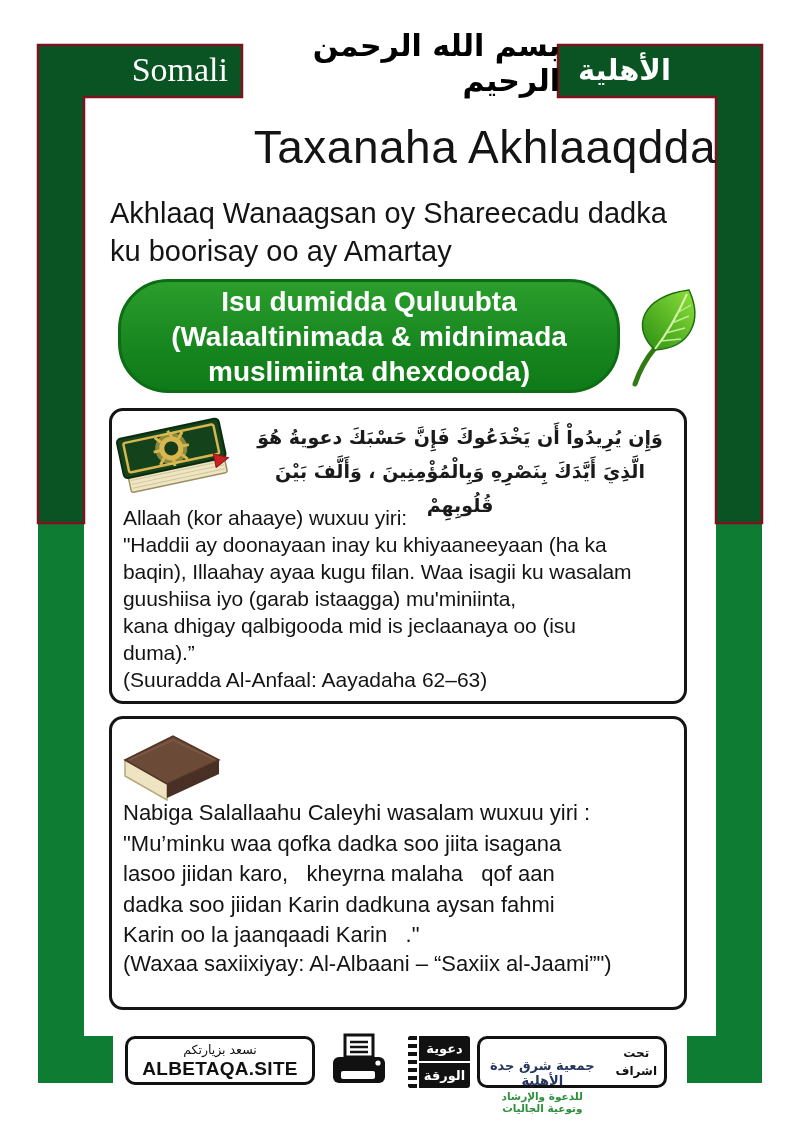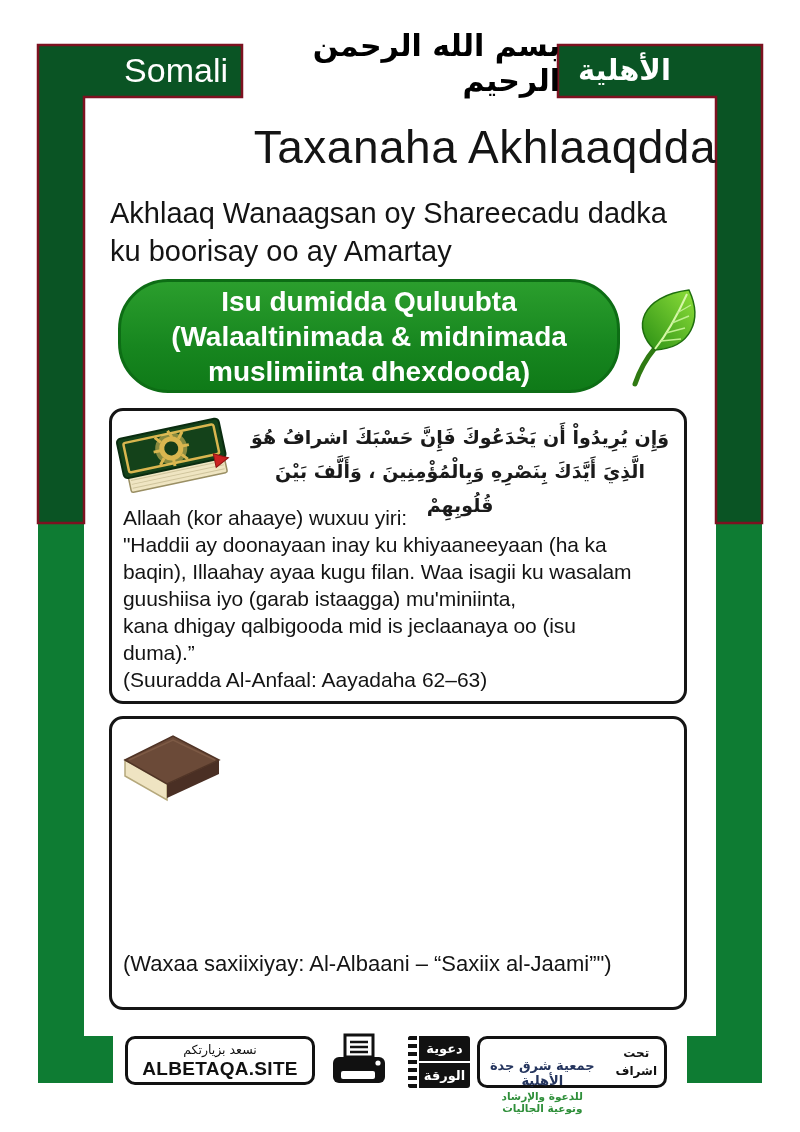--- a/index.html
+++ b/index.html
@@ -5,21 +5,21 @@
   html,body{margin:0;padding:0;background:#ffffff;}
   .poster{
     position:relative;width:800px;height:1132px;background:#ffffff;
     overflow:hidden;font-family:"Liberation Sans",sans-serif;color:#141414;
   }
   .abs{position:absolute;}
   svg{display:block;}
 
   
   .lang-en{left:38px;top:45px;width:204px;height:52px;line-height:50px;
-    text-align:right;padding-right:14px;box-sizing:border-box;color:#fff;font-size:34px;}
+    text-align:right;padding-right:14px;box-sizing:border-box;color:#fff;font-size:34px;font-family:Liberation Serif, serif;}
   .lang-ar{left:558px;top:45px;width:204px;height:52px;line-height:50px;
     text-align:left;padding-left:20px;box-sizing:border-box;color:#fff;font-size:29px;
     font-weight:700;font-family:"DejaVu Sans",sans-serif;direction:rtl;}
   .bismillah{left:240px;top:16px;width:320px;height:94px;display:flex;align-items:center;
     justify-content:center;font-family:"DejaVu Sans",sans-serif;font-size:30px;font-weight:600;
     direction:rtl;color:#000;}
   .title{left:84px;top:120px;width:632px;text-align:right;font-size:46px;font-weight:400;
     letter-spacing:.5px;color:#141414;}
   .subtitle{left:110px;top:194px;width:585px;font-size:29px;line-height:38px;
     white-space:pre-wrap;color:#141414;}
@@ -114,36 +114,41 @@
       <path d="M14,57 H108 M14,61 H108 M14,65 H108" stroke="#cfc49c" stroke-width="1"></path>
       <rect x="8" y="14" width="104" height="40" rx="4" fill="#14421a" stroke="#0a2c10" stroke-width="2"></rect>
       <rect x="14" y="19" width="92" height="30" rx="2" fill="none" stroke="#d9b64f" stroke-width="2.5"></rect>
       <circle cx="60" cy="34" r="16" fill="#e8c75e" opacity="0.55"></circle>
       <circle cx="60" cy="34" r="12" fill="#d9b64f"></circle>
       <circle cx="60" cy="34" r="7" fill="#143c18"></circle>
       <path d="M60,16 l3,7 M74,20 l-5,6 M78,34 l-8,0 M74,48 l-5,-6 M60,52 l0,-7 M46,48 l5,-6 M42,34 l8,0 M46,20 l5,6" stroke="#d9b64f" stroke-width="3"></path>
       <polygon points="100,48 114,55 100,62" fill="#cc2222" stroke="#8e1414" stroke-width="1"></polygon>
     </g>
   </svg>
-  <div class="abs arabic-verse">وَإِن يُرِيدُواْ أَن يَخْدَعُوكَ فَإِنَّ حَسْبَكَ اشرافُ هُوَ الَّذِيَ أَيَّدَكَ بِنَصْرِهِ وَبِالْمُؤْمِنِينَ ، وَأَلَّفَ بَيْنَ قُلُوبِهِمْ</div>
+  <div class="abs arabic-verse">وَإِن يُرِيدُواْ أَن يَخْدَعُوكَ فَإِنَّ حَسْبَكَ دعويةُ هُوَ الَّذِيَ أَيَّدَكَ بِنَصْرِهِ وَبِالْمُؤْمِنِينَ ، وَأَلَّفَ بَيْنَ قُلُوبِهِمْ</div>
   <div class="abs somali-text">Allaah (kor ahaaye) wuxuu yiri:
 "Haddii ay doonayaan inay ku khiyaaneeyaan (ha ka
 baqin), Illaahay ayaa kugu filan. Waa isagii ku wasalam
 guushiisa iyo (garab istaagga) mu'miniinta,
 kana dhigay qalbigooda mid is jeclaanaya oo (isu
 duma).”</div>
   <div class="abs verse-source">(Suuradda Al-Anfaal: Aayadaha 62–63)</div>
 
   <section class="abs card card2"></section>
   <svg class="abs hadith-book" width="110" height="80" viewBox="0 0 110 80">
     <polygon points="8,36 8,52 50,76 50,60" fill="#efe4c2" stroke="#b5a87c" stroke-width="1.5"></polygon>
     <polygon points="50,60 102,36 102,50 50,74" fill="#4a2f24"></polygon>
     <polygon points="8,36 56,12 102,36 50,60" fill="#6b4a38" stroke="#503426" stroke-width="1.5"></polygon>
     <path d="M12,36 L56,16 L98,36" stroke="#7d5a45" stroke-width="1.5" fill="none"></path>
   </svg>
+  <div class="abs hadith-text">Nabiga Salallaahu Caleyhi wasalam wuxuu yiri :
+"Mu’minku waa qofka dadka soo jiita isagana
+lasoo jiidan karo,   kheyrna malaha   qof aan
+dadka soo jiidan Karin dadkuna aysan fahmi
+Karin oo la jaanqaadi Karin   ."</div>
   <div class="abs hadith-source">(Waxaa saxiixiyay: Al-Albaani – “Saxiix al-Jaami”")</div>
 
   <div class="abs site-badge">
     <div class="visit-ar">نسعد بزيارتكم</div>
     <div class="site-name">ALBETAQA.SITE</div>
   </div>
 
   <svg class="abs printer" width="62" height="58" viewBox="0 0 62 58">
     <rect x="17" y="3" width="28" height="22" fill="#fff" stroke="#111" stroke-width="3"></rect>
     <path d="M22,10 H40 M22,15 H40 M22,20 H40" stroke="#111" stroke-width="2.5"></path>

